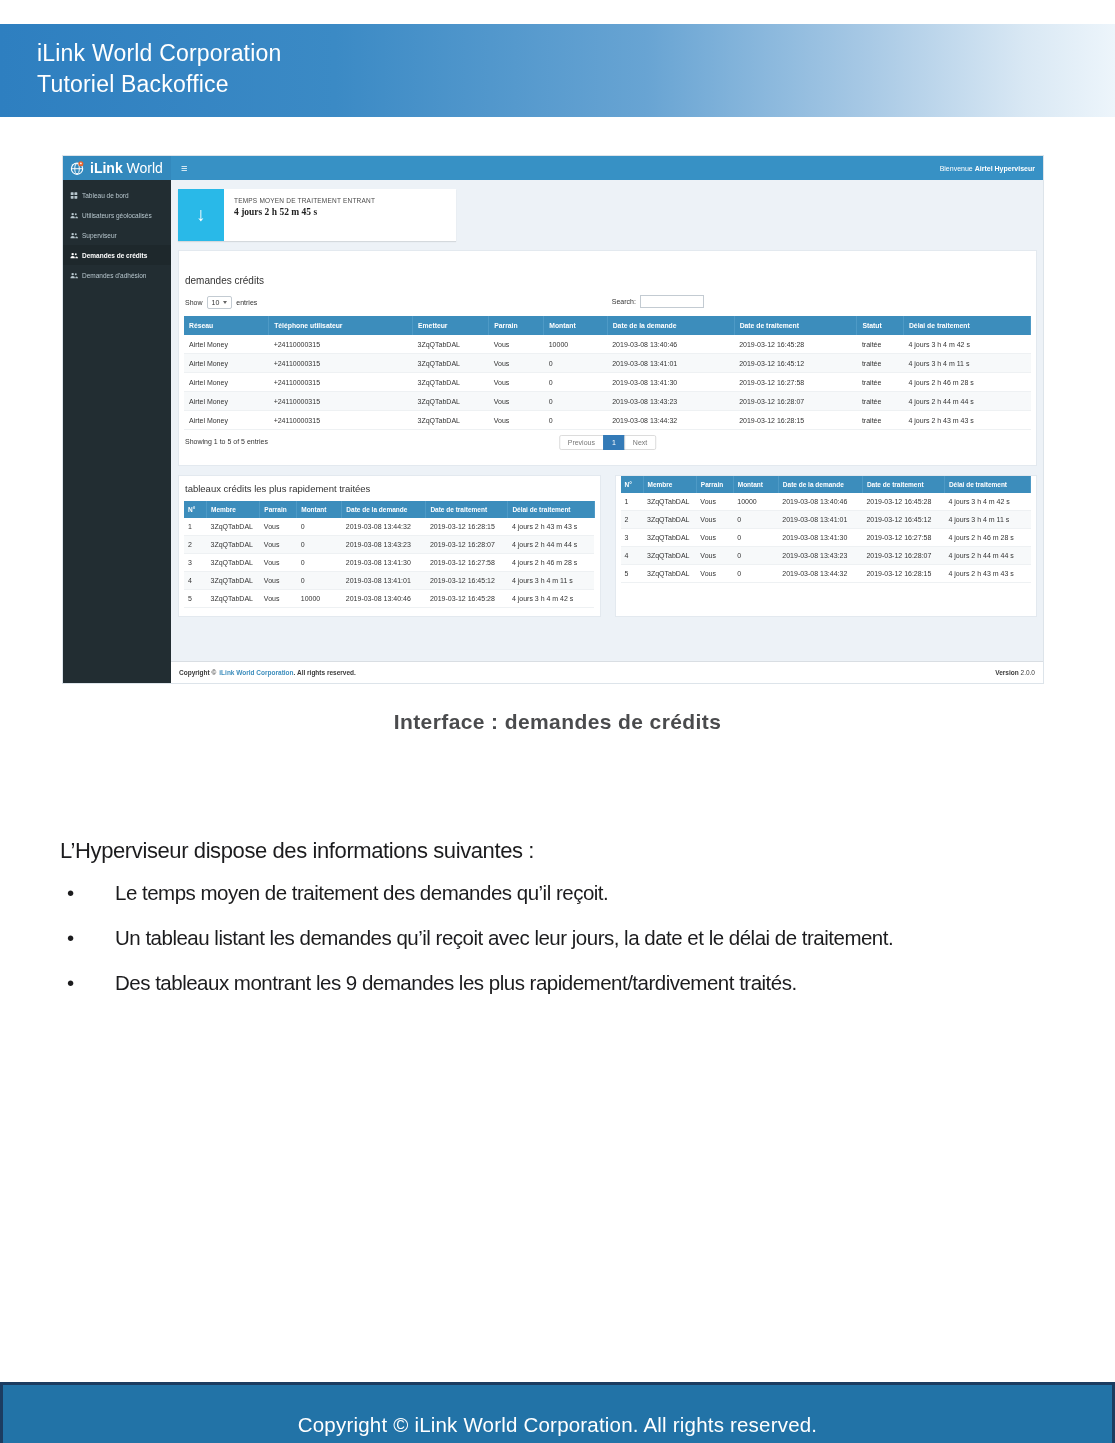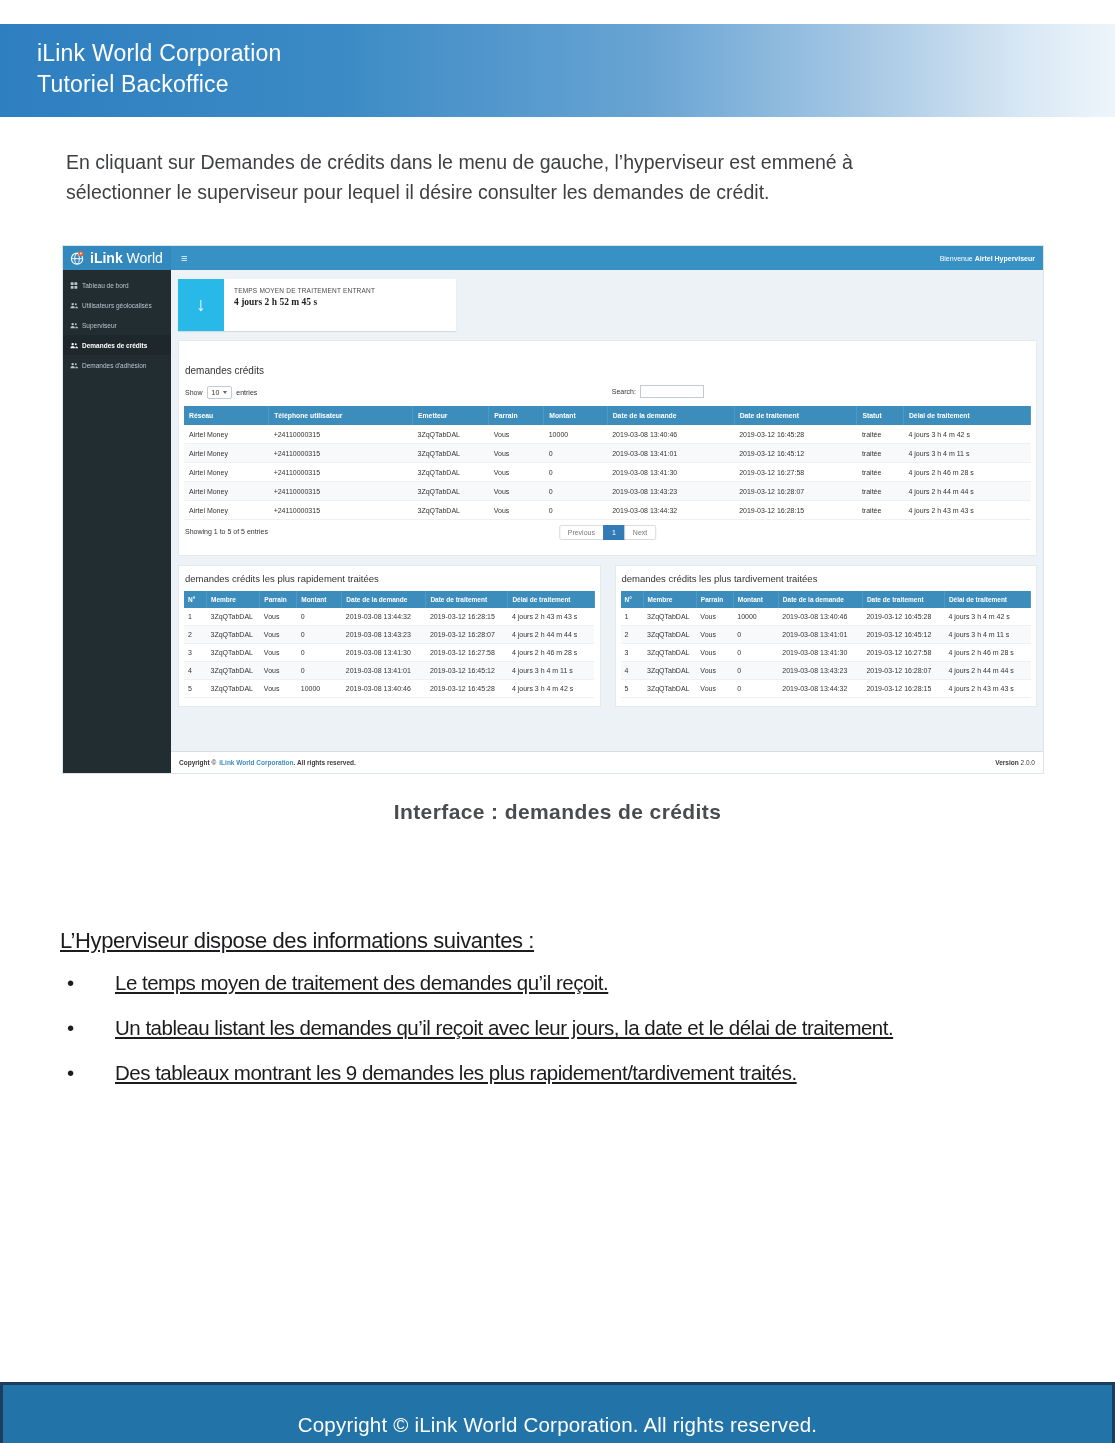--- a/index.html
+++ b/index.html
@@ -80,42 +80,41 @@
 
   .app-footer { position:absolute; left:108px; right:0; bottom:0; height:22px; background:#fff;
     border-top:1px solid #d9dee3; display:flex; align-items:center; justify-content:space-between;
     padding:0 8px; font-size:6.5px; color:#3a3a3a; }
   .cp-label, .rights { font-weight:700; color:#3a3a3a; }
   .company { font-weight:700; color:#3c8dbc; margin-left:3px; }
   .version-label { font-weight:700; }
 
   
   .caption { margin-top:27px; text-align:center; font-size:21px; font-weight:700; color:#4a4b4d; letter-spacing:0.4px; }
-  .info { margin:104px 0 0 60px; color:#1c1c1e;text-decoration:underline; }
+  .info { margin:104px 0 0 60px; color:#1c1c1e; }
   .info-head { margin:0 0 17px; font-size:22px; letter-spacing:-0.4px; }
   .info-list { list-style:none; margin:0; padding:0; }
   .info-list li { position:relative; margin:0 0 21px; padding-left:55px; font-size:20.5px; letter-spacing:-0.5px; white-space:nowrap; }
   .info-list li .bullet { position:absolute; left:7px; top:0; }
 
   
   .doc-footer { position:absolute; left:0; right:0; bottom:0; height:85px; background:#2273a7;
     border:3px solid #1c3c60; display:flex; align-items:center; justify-content:center;
     color:#fff; font-size:20.5px; letter-spacing:0.2px; }
 </style>
 </head>
 <body>
 
 <div class="page">
 
   <header class="banner">
     <div class="banner-line">iLink World Corporation</div>
     <div class="banner-line">Tutoriel Backoffice</div>
   </header>
 
-  <p class="intro">En cliquant sur Demandes de crédits dans le menu de gauche, l’hyperviseur est emmené à sélectionner le superviseur pour lequel il désire consulter les demandes de crédit.</p>
 
   <div class="shot">
 
     <div class="app-navbar">
       <div class="brand">
         <svg class="globe" viewBox="0 0 16 16">
           <circle cx="7.5" cy="8.2" r="6.6" fill="#ffffff"></circle>
           <circle cx="7.5" cy="8.2" r="5.4" fill="#3389bd"></circle>
           <ellipse cx="7.5" cy="8.2" rx="2.4" ry="5.4" fill="none" stroke="#ffffff" stroke-width="1"></ellipse>
           <line x1="2.1" y1="8.2" x2="12.9" y2="8.2" stroke="#ffffff" stroke-width="1"></line>
@@ -302,21 +301,21 @@
           <span class="pagination">
             <span class="page-btn prev">Previous</span>
             <span class="page-btn current">1</span>
             <span class="page-btn next">Next</span>
           </span>
         </div>
       </section>
 
       <div class="two-col">
         <section class="panel">
-          <div class="panel-title">demandes crédits les plus rapidement traitées</div>
+          <div class="panel-title">tableaux crédits les plus rapidement traitées</div>
           <table class="dt small-dt">
             <colgroup>
               <col style="width:5.5%">
                 <col style="width:13%">
                 <col style="width:9%">
                 <col style="width:11%">
               <col style="width:20.5%">
                 <col style="width:20%">
                 <col style="width:21%">
             </colgroup>
@@ -374,21 +373,20 @@
                   <td>Vous</td>
                   <td>10000</td>
                   <td>2019-03-08 13:40:46</td>
                   <td>2019-03-12 16:45:28</td>
                   <td>4 jours 3 h 4 m 42 s</td>
                 </tr>
               </tbody>
           </table>
         </section>
         <section class="panel">
-          <div class="panel-title">demandes crédits les plus tardivement traitées</div>
           <table class="dt small-dt">
             <colgroup>
               <col style="width:5.5%">
                 <col style="width:13%">
                 <col style="width:9%">
                 <col style="width:11%">
               <col style="width:20.5%">
                 <col style="width:20%">
                 <col style="width:21%">
             </colgroup>

